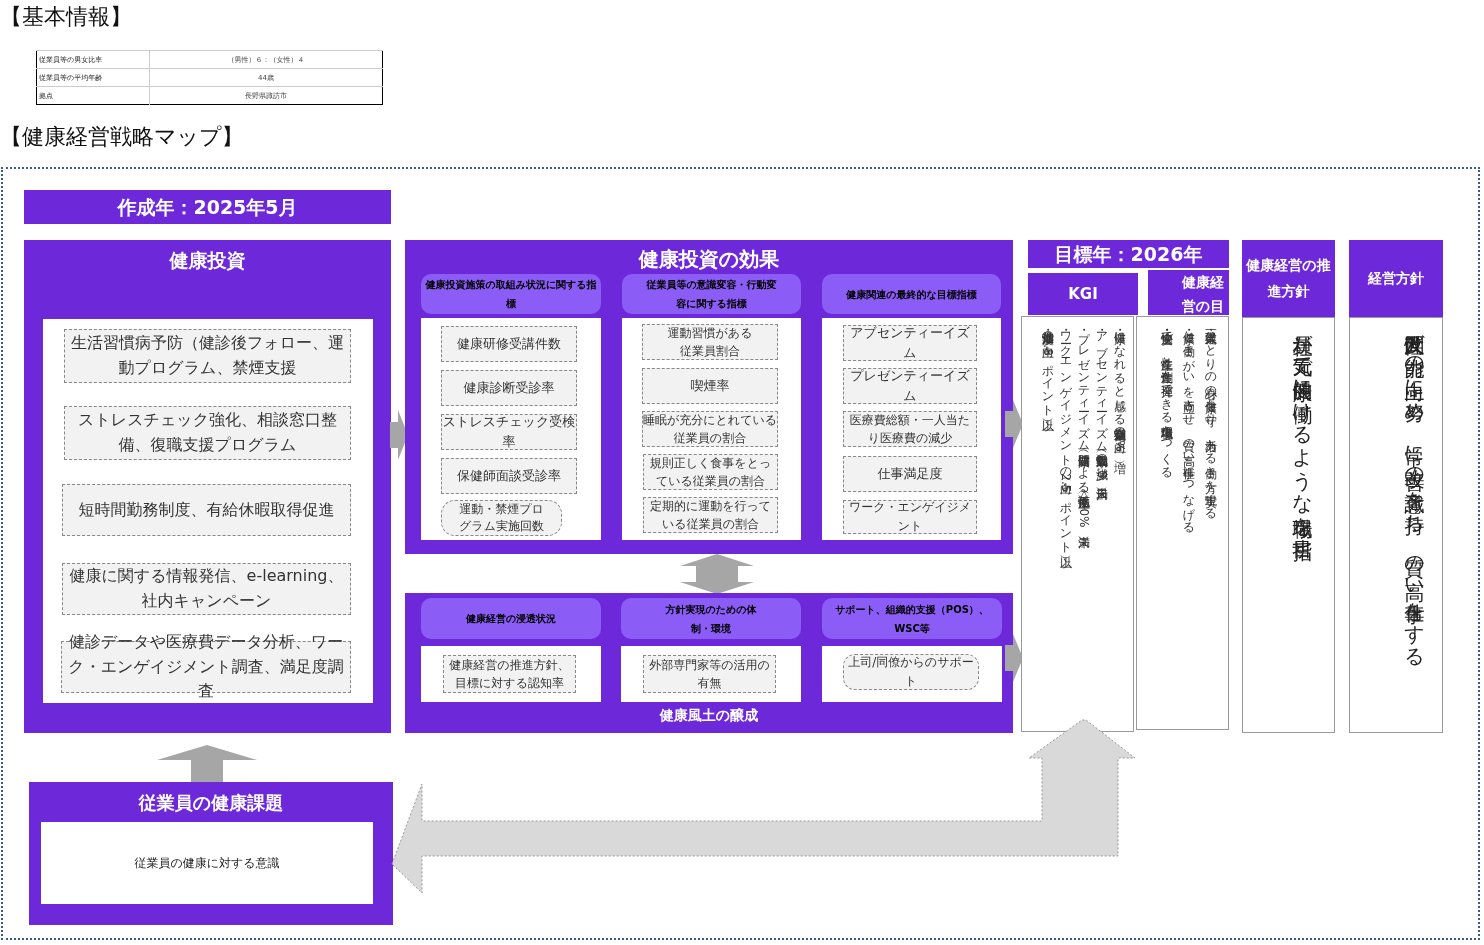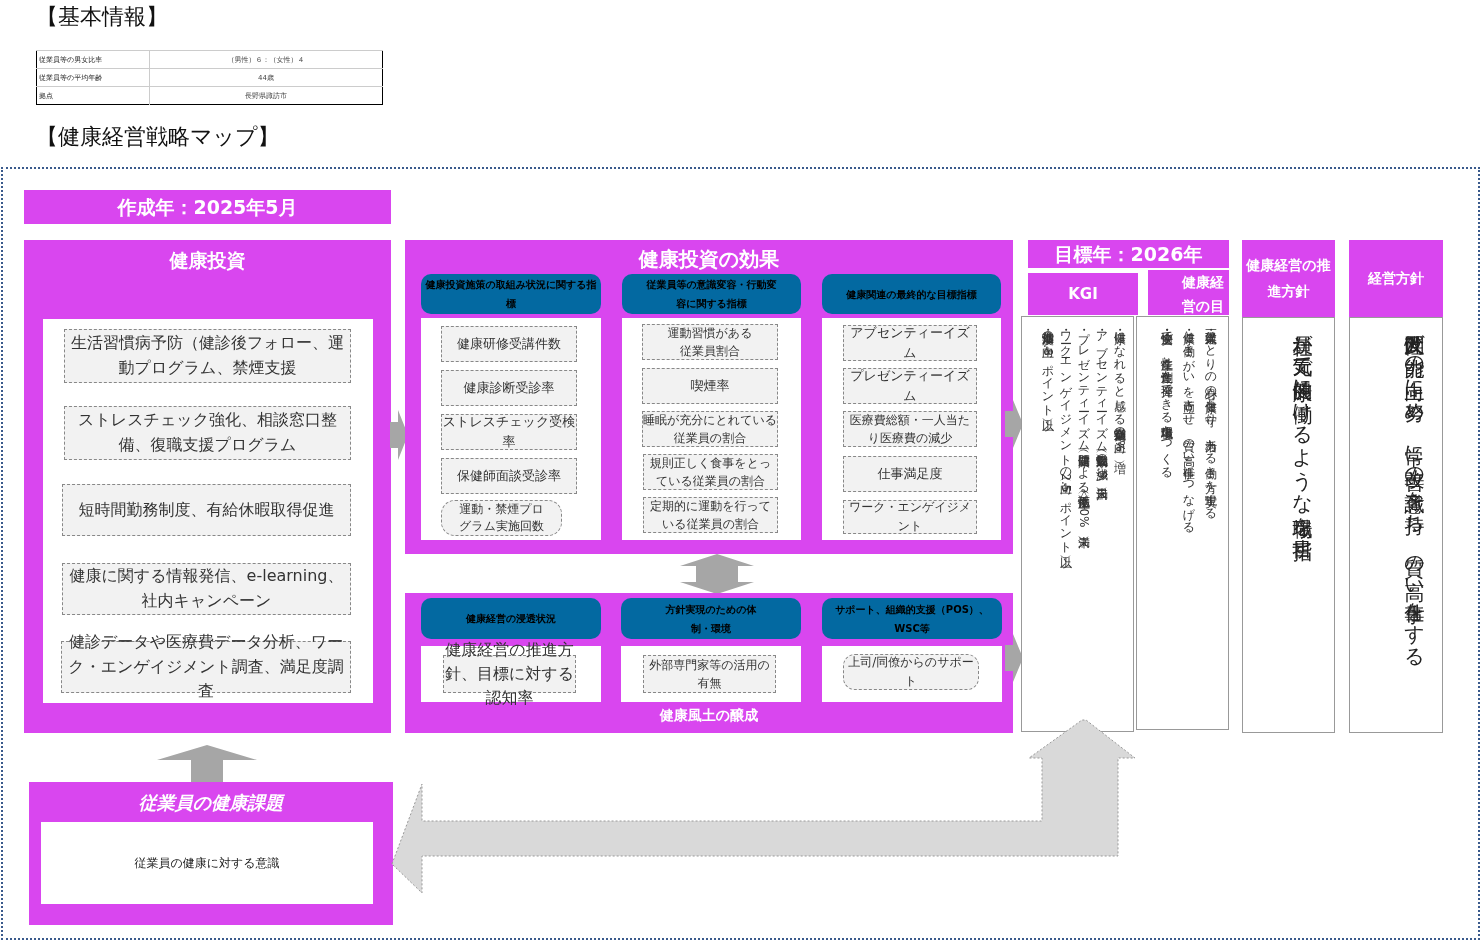--- a/index.html
+++ b/index.html
@@ -1,32 +1,32 @@
 <!DOCTYPE html>
 <html><head>
 <meta charset="utf-8">
 <style>
   * { box-sizing: border-box; margin: 0; padding: 0; }
   html, body { width: 1484px; height: 945px; background: #fff; overflow: hidden; }
   body { position: relative; font-family: "DejaVu Sans", "Liberation Sans", sans-serif; color: #222; }
   .abs { position: absolute; }
 
-  .section-title { font-size: 22px; color: #111; font-weight: normal; letter-spacing: 0px; white-space: nowrap; margin-left: 36px; }
+  .section-title { font-size: 22px; color: #111; font-weight: normal; letter-spacing: 0px; white-space: nowrap; }
 
   table.info { position: absolute; left: 36px; top: 50px; width: 347px; border-collapse: collapse; border: 1.5px solid #000; font-size: 7px; }
   table.info td { height: 18px; border-top: 1px solid #ccc; padding: 0 2px; }
   table.info td.k { width: 113px; border-right: 1px solid #ccc; color: #222; }
   table.info td.v { text-align: center; color: #444; }
 
   .frame { position: absolute; left: 1px; top: 167px; width: 1479px; height: 773px; border: 2px dotted #3a5a8c; }
 
-  .black { background: #d946ef; color: #fff; }
+  .black { background: #6d28d9; color: #fff; }
   .whitebox { background: #fff; }
   .dashed-item { position: absolute; background: #f2f2f2; border: 1px dashed #888; color: #333; display: flex; align-items: center; justify-content: center; text-align: center; line-height: 1.55; }
-  .sub-hdr { position: absolute; background: #0369a1; border-radius: 10px; color: #000; font-weight: bold; font-size: 10px; display: flex; align-items: center; justify-content: center; text-align: center; line-height: 1.9; }
+  .sub-hdr { position: absolute; background: #8b5cf6; border-radius: 10px; color: #000; font-weight: bold; font-size: 10px; display: flex; align-items: center; justify-content: center; text-align: center; line-height: 1.9; }
   .hdr-bold { font-weight: bold; font-size: 20px; color: #fff; text-align: center; }
   .vert { writing-mode: vertical-rl; }
   svg { position: absolute; overflow: visible; }
 </style>
 </head>
 <body>
 
 <div class="abs section-title" style="left:0;top:2px;">【基本情報】</div>
 <table class="info">
   <tbody>
@@ -99,21 +99,21 @@
 
 <svg style="left:1005px;top:400px;" width="18" height="48">
   <polygon points="0,11 8,11 8,0 18,24 8,48 8,37 0,37" fill="#a6a6a6"></polygon>
 </svg>
 
 <div class="abs black" style="left:405px;top:593px;width:608px;height:140px;">
   <div class="hdr-bold" style="position:absolute;left:0;top:114px;width:100%;font-size:14px;">健康風土の醸成</div>
 </div>
 <div class="sub-hdr" style="left:421px;top:598px;width:180px;height:41px;">健康経営の浸透状況</div>
 <div class="abs whitebox" style="left:421px;top:646px;width:180px;height:56px;"></div>
-<div class="dashed-item" style="left:443px;top:655px;width:133px;height:38px;font-size:16px;line-height:1.5;">健康経営の推進方針、目標に対する認知率</div>
+<div class="dashed-item" style="left:443px;top:655px;width:133px;height:38px;font-size:12px;line-height:1.5;">健康経営の推進方針、目標に対する認知率</div>
 
 <div class="sub-hdr" style="left:621px;top:598px;width:180px;height:41px;padding:0 40px;">方針実現のための体制・環境</div>
 <div class="abs whitebox" style="left:621px;top:646px;width:180px;height:56px;"></div>
 <div class="dashed-item" style="left:643px;top:655px;width:133px;height:38px;font-size:12px;line-height:1.5;">外部専門家等の活用の有無</div>
 
 <div class="sub-hdr" style="left:822px;top:598px;width:180px;height:41px;padding:0 4px;">サポート、組織的支援（POS）、WSC等</div>
 <div class="abs whitebox" style="left:822px;top:646px;width:180px;height:56px;"></div>
 <div class="dashed-item" style="left:843px;top:654px;width:136px;height:36px;font-size:12px;border-radius:12px;">上司/同僚からのサポート</div>
 
 <svg style="left:1005px;top:634px;" width="18" height="48">
@@ -150,20 +150,20 @@
 <div class="abs black hdr-bold" style="left:1349px;top:240px;width:94px;height:77px;line-height:77px;font-size:14px;">経営方針</div>
 <div class="abs" style="left:1349px;top:317px;width:94px;height:416px;border:1px solid #999;background:#fff;">
   <div class="vert" style="position:absolute;right:10px;top:2px;height:410px;font-size:20px;line-height:34px;color:#222;">人間性及び能力の向上に努め、常に改善の意識を持ち、質の高い仕事をする</div>
 </div>
 
 <svg style="left:157px;top:745px;" width="100" height="40">
   <polygon points="50,0 100,15 66,15 66,40 34,40 34,15 0,15" fill="#a6a6a6"></polygon>
 </svg>
 
 <div class="abs black" style="left:29px;top:782px;width:364px;height:143px;">
-  <div class="hdr-bold" style="position:absolute;left:0;top:9px;width:100%;font-size:18px;font-style:italic;">従業員の健康課題</div>
+  <div class="hdr-bold" style="position:absolute;left:0;top:9px;width:100%;font-size:18px;">従業員の健康課題</div>
   <div class="whitebox" style="position:absolute;left:12px;top:40px;width:332px;height:82px;display:flex;align-items:center;justify-content:center;font-size:12px;color:#222;">従業員の健康に対する意識</div>
 </div>
 
 <svg style="left:392px;top:738px;" width="700" height="190">
   <polygon points="0,126 30,46 30,83 690,83 690,29 643,29 690,-18 737,29 690,29" fill="none"></polygon>
   <polygon points="0,126 30,46 30,83 650,83 650,20 637,20 690,-18 694,-18 743,20 726,20 726,118 30,118 30,155" fill="#d9d9d9" stroke="#999" stroke-width="1" stroke-dasharray="2,2"></polygon>
 </svg>
 
 </body></html>

